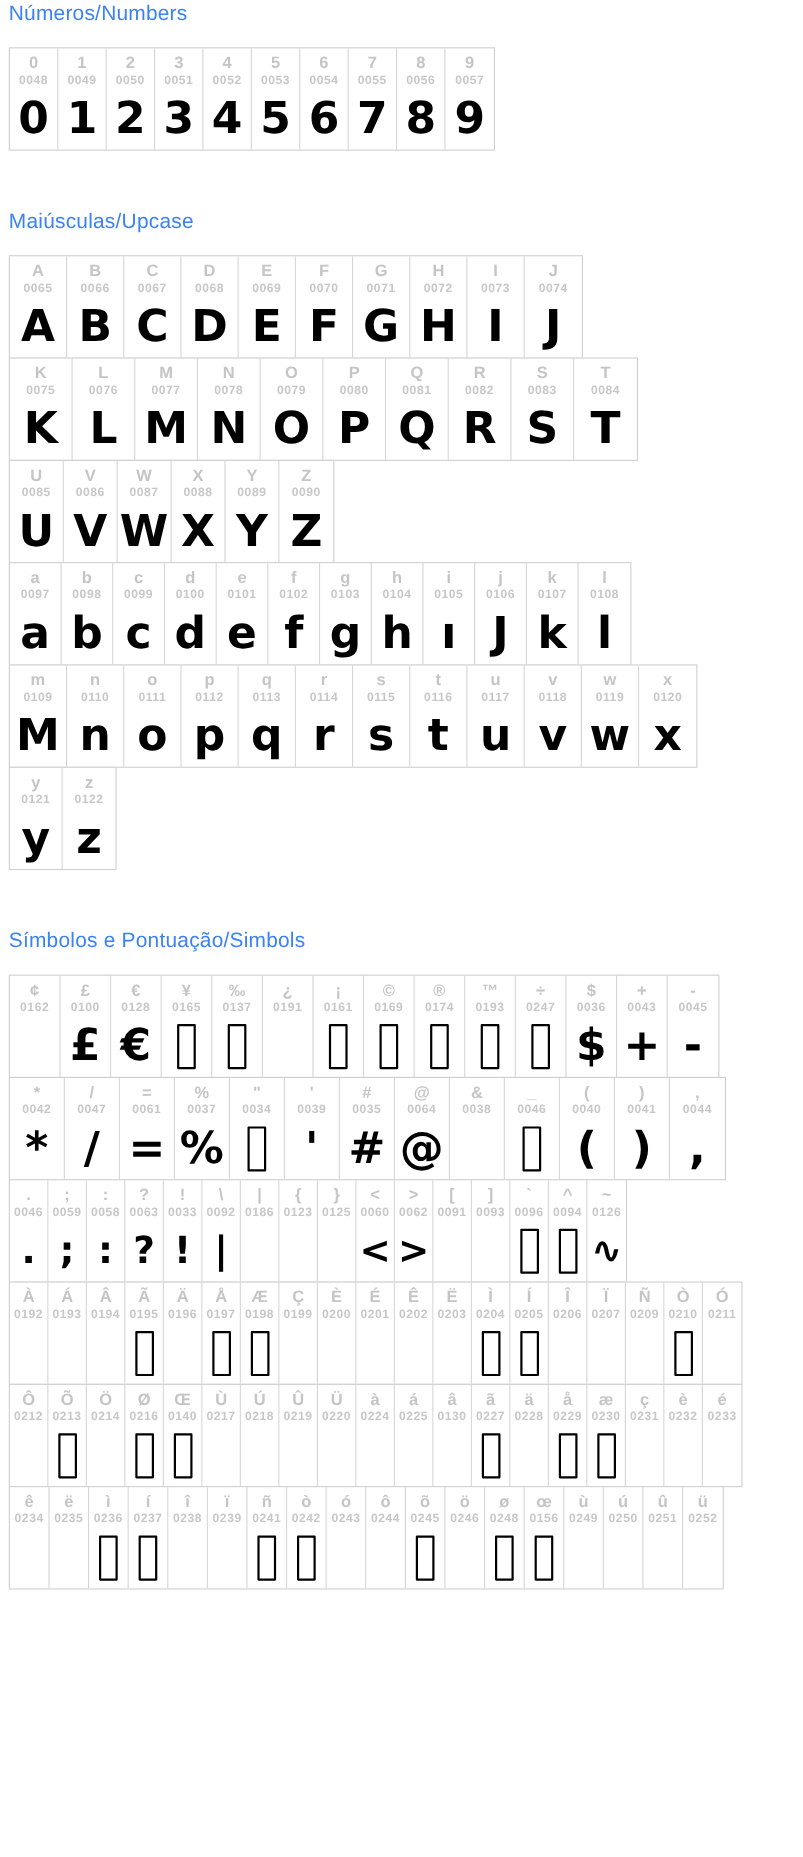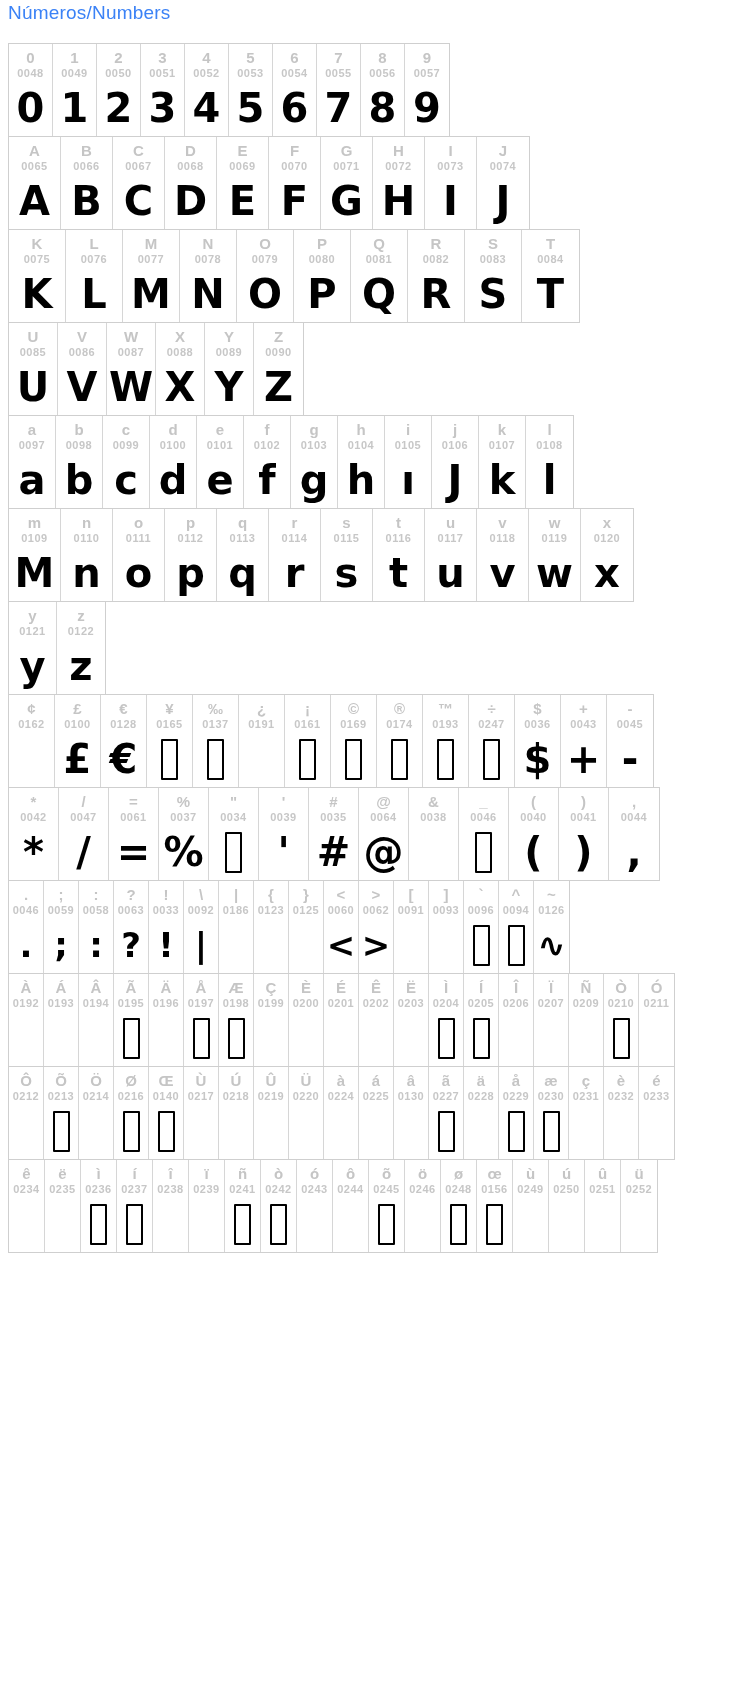--- a/index.html
+++ b/index.html
@@ -102,20 +102,21 @@
           <div class="glyph">8</div>
         </div>
         <div class="cell">
           <div class="char">9</div>
           <div class="code">0057</div>
           <div class="glyph">9</div>
         </div>
       </div>
     </section>
     <section class="section">
+      <h2 class="section-title">Maiúsculas/Upcase</h2>
       <div class="row s1r0">
         <div class="cell">
           <div class="char">A</div>
           <div class="code">0065</div>
           <div class="glyph">A</div>
         </div>
         <div class="cell">
           <div class="char">B</div>
           <div class="code">0066</div>
           <div class="glyph">B</div>
@@ -378,20 +379,21 @@
           <div class="glyph">y</div>
         </div>
         <div class="cell">
           <div class="char">z</div>
           <div class="code">0122</div>
           <div class="glyph">z</div>
         </div>
       </div>
     </section>
     <section class="section">
+      <h2 class="section-title">Símbolos e Pontuação/Simbols</h2>
       <div class="row s3r0">
         <div class="cell">
           <div class="char">¢</div>
           <div class="code">0162</div>
           <div class="glyph"></div>
         </div>
         <div class="cell">
           <div class="char">£</div>
           <div class="code">0100</div>
           <div class="glyph">£</div>

